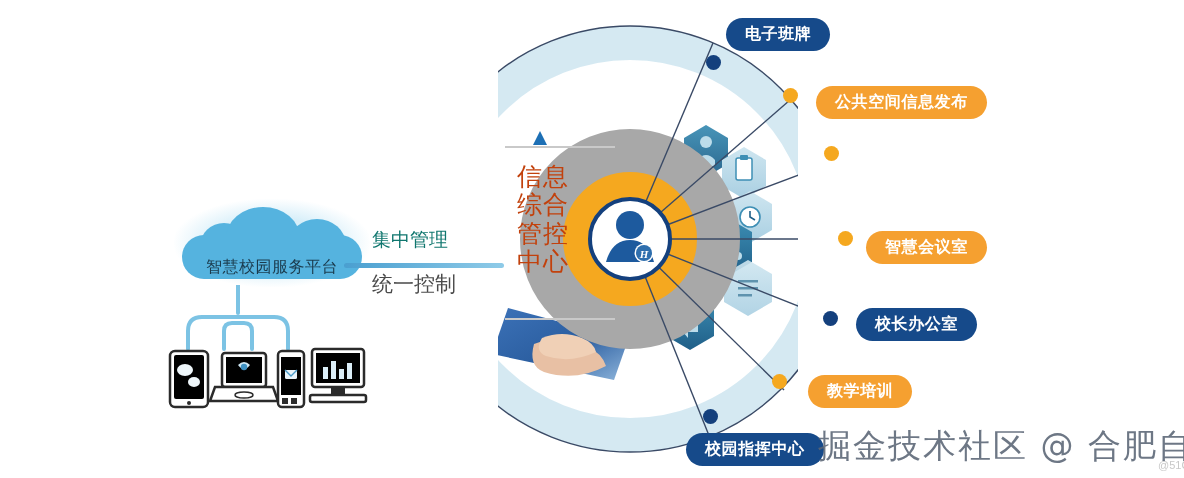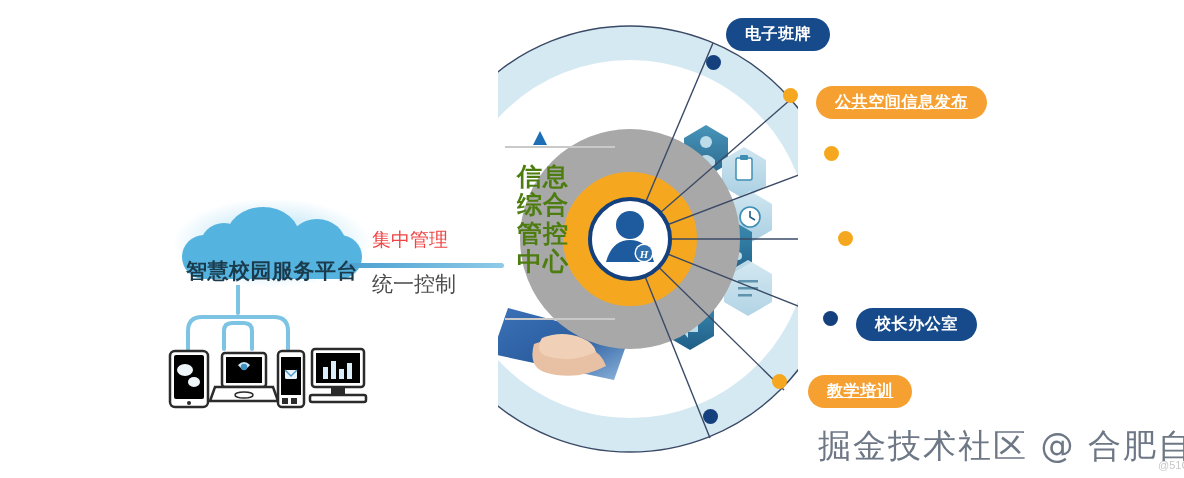--- a/index.html
+++ b/index.html
@@ -75,22 +75,22 @@
     height: 88px;
     border-radius: 46px;
     background: radial-gradient(ellipse at center, rgba(120,200,235,0.30) 40%, rgba(255,255,255,0) 72%);
   }
   #cloud-label {
     position: absolute;
     left: 26px;
     top: 72px;
     width: 172px;
     text-align: center;
-    font-size: 21px;
-    font-weight: bold;
+    font-size: 16px;
+    font-weight: normal;
     color: #1b3b4d;
     letter-spacing: 0.5px;
     white-space: nowrap;
     z-index: 6;
   }
 
   
   #cloud-connector {
     position: absolute;
     left: 184px;
@@ -98,21 +98,21 @@
     width: 160px;
     height: 5px;
     background: linear-gradient(to right, #4a9fd0, #8fcbe8);
     border-radius: 3px;
   }
   #connector-top-text {
     position: absolute;
     left: 212px;
     top: 42px;
     font-size: 19px;
-    color: #ef4444;
+    color: #0f766e;
     white-space: nowrap;
   }
   #connector-bottom-text {
     position: absolute;
     left: 212px;
     top: 85px;
     font-size: 21px;
     color: #4a4a4a;
     white-space: nowrap;
   }
@@ -142,22 +142,22 @@
   #center-title {
     position: absolute;
     left: 512px;
     top: 162px;
     width: 62px;
     text-align: center;
     z-index: 14;
   }
   #center-title .ct-line {
     font-size: 25px;
-    font-weight: bold;
-    color: #4d7c0f;
+    font-weight: normal;
+    color: #c2410c;
     line-height: 1.13;
     letter-spacing: 1px;
     white-space: nowrap;
   }
   .divider-rule {
     position: absolute;
     height: 2px;
     background: #c9c9c9;
     z-index: 13;
   }
@@ -184,21 +184,21 @@
     padding: 0 19px;
     border-radius: 17px;
     font-size: 16px;
     font-weight: bold;
     color: #ffffff;
     white-space: nowrap;
     letter-spacing: 0.6px;
     z-index: 20;
   }
   .lb-blue   { background: #164a8a; }
-  .lb-orange { background: #f5a030; text-decoration: underline; }
+  .lb-orange { background: #f5a030; }
 
   .node-dot {
     position: absolute;
     width: 15px;
     height: 15px;
     border-radius: 50%;
     z-index: 19;
   }
   .dot-blue   { background: #14407d; }
   .dot-orange { background: #f5a81f; }
@@ -406,22 +406,24 @@
   <div class="node-dot dot-orange" style="left:838px; top:231px;"></div>
   <div class="node-dot dot-blue" style="left:823px; top:311px;"></div>
   <div class="node-dot dot-orange" style="left:772px; top:374px;"></div>
   <div class="node-dot dot-blue" style="left:703px; top:409px;"></div>
 
   <div class="node-label lb-blue" style="left:726px; top:18px;">电子班牌</div>
 
   <div class="node-label lb-orange" style="left:816px; top:86px;">公共空间信息发布</div>
 
 
+  <div class="node-label lb-orange" style="left:866px; top:231px;">智慧会议室</div>
 
   <div class="node-label lb-blue" style="left:856px; top:308px;">校长办公室</div>
 
   <div class="node-label lb-orange" style="left:808px; top:375px;">教学培训</div>
 
+  <div class="node-label lb-blue" style="left:686px; top:433px;">校园指挥中心</div>
 
   <div id="watermark">掘金技术社区 @ 合肥自友科技</div>
   <div id="watermark-small">@51CTO博客</div>
 
 </div>
 
 </body></html>

